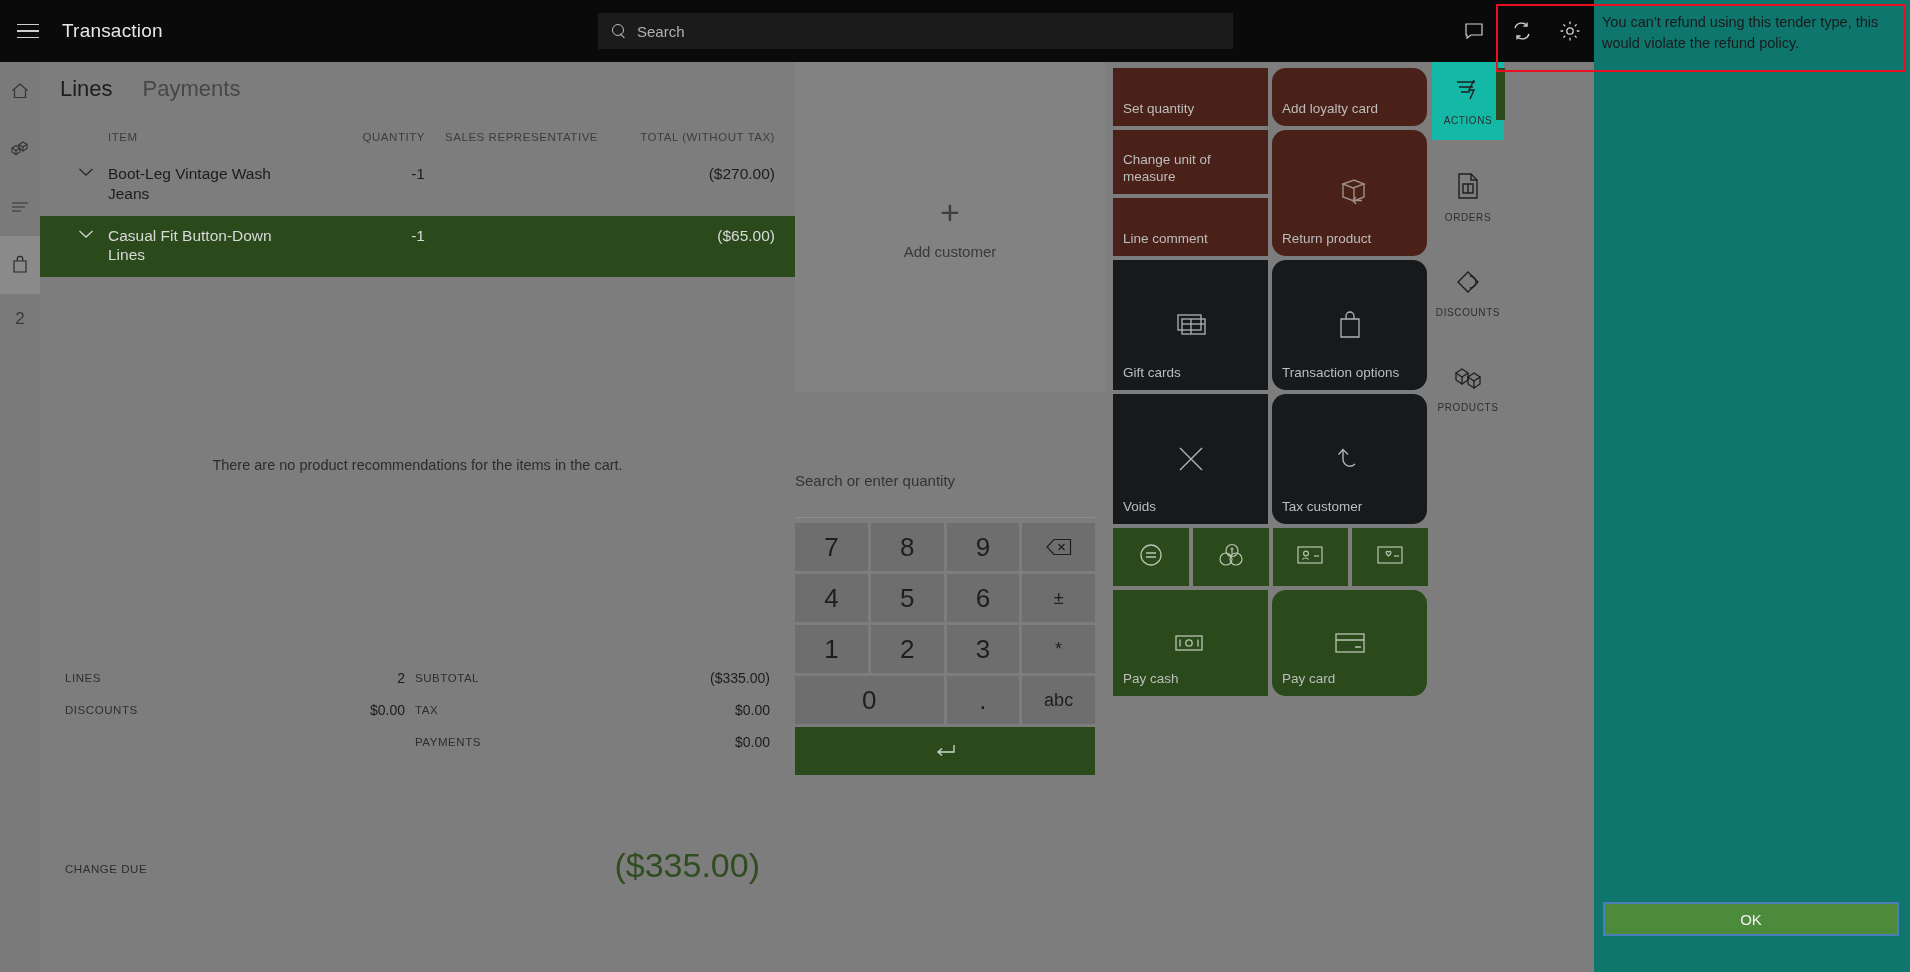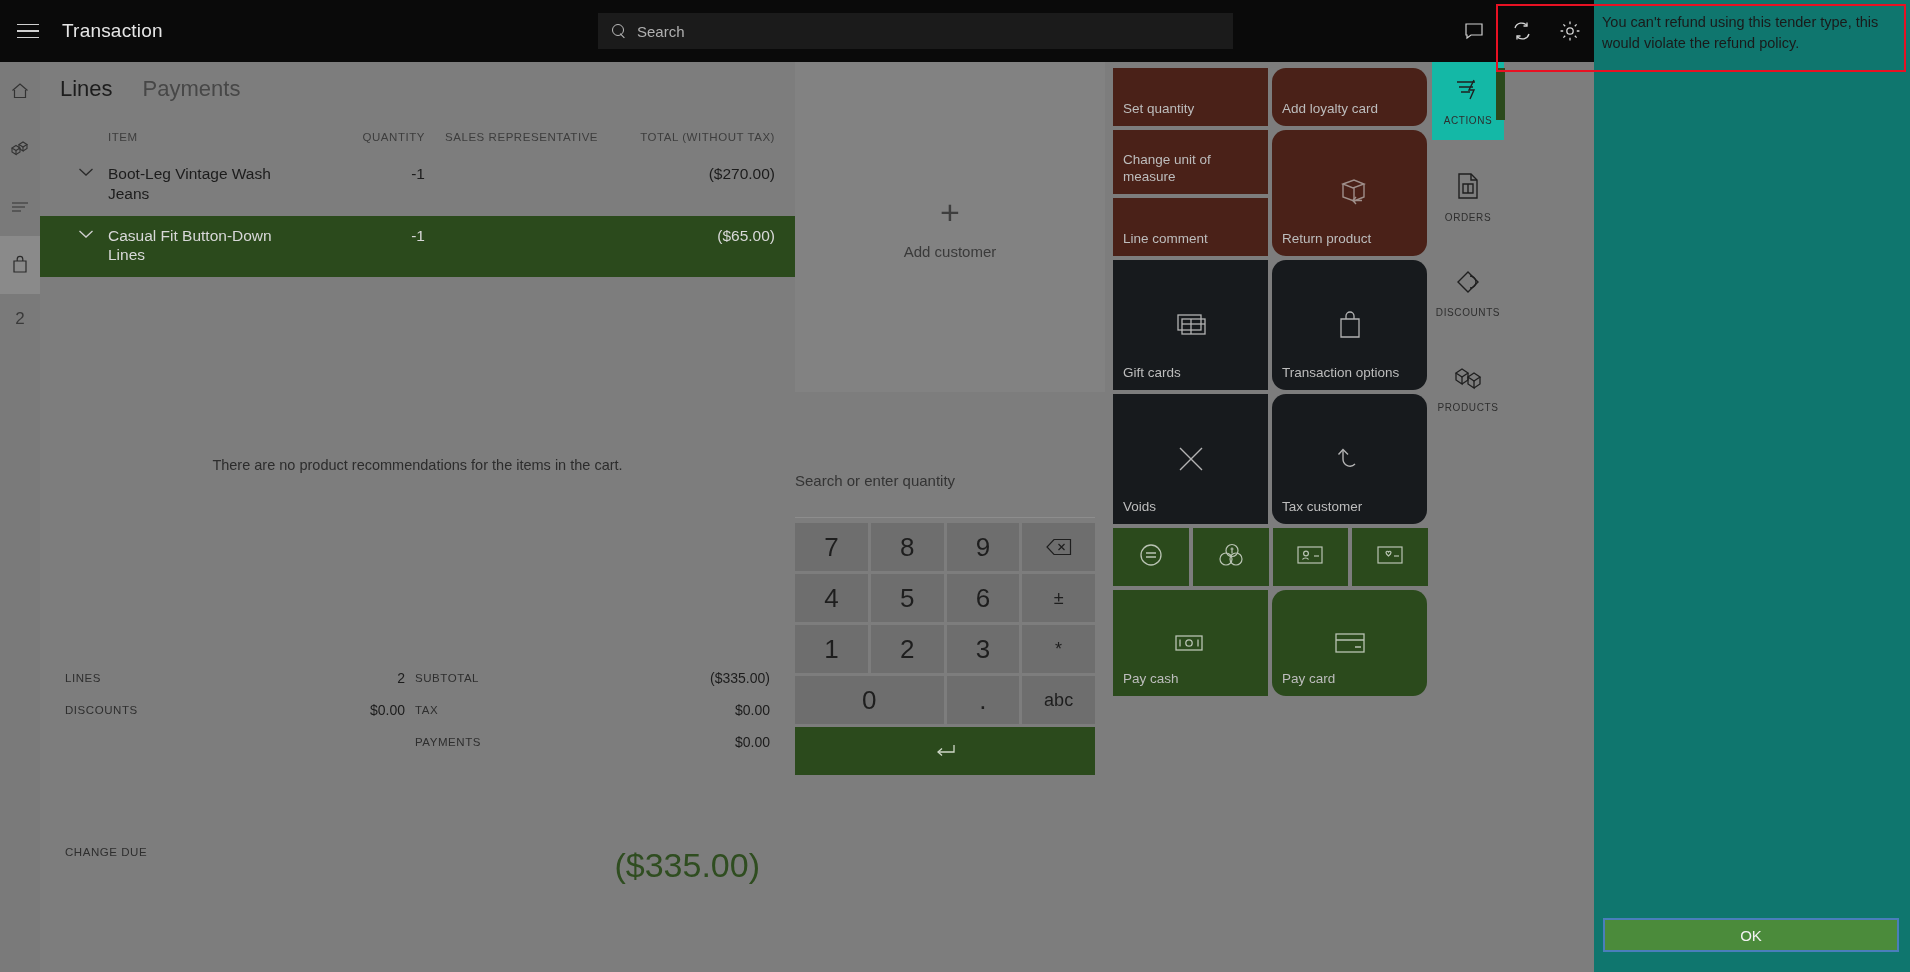--- a/index.html
+++ b/index.html
@@ -105,21 +105,21 @@
   
   .totals { position: absolute; left: 0; top: 600px; width: 755px; padding: 0 25px; }
   .tot-grid { display: flex; }
   .tot-col { }
   .tot-col.left { width: 340px; }
   .tot-col.right { flex: 1; padding-left: 10px; }
   .tot-line { display:flex; justify-content: space-between; align-items:center; height: 32px; }
   .tot-label { font-size: 11.5px; letter-spacing: .55px; color: #2e2e2e; }
   .tot-value { font-size: 14px; color: #1c1c1c; }
   .change-row {
-    display:flex; justify-content: space-between; align-items: flex-start;
+    display:flex; justify-content: space-between; align-items: flex-end;
     margin-top: 88px; padding-right: 10px;
   }
   .change-label { font-size: 11.5px; letter-spacing: .55px; color: #2e2e2e; padding-bottom: 10px; }
   .change-value { font-size: 34px; color: #2f4d20; }
 
   
   .centercol { position: absolute; left: 795px; top: 62px; width: 315px; height: 910px; }
   .cust-card {
     position: absolute; left: 0; top: 0; width: 310px; height: 330px;
     background: #828282; display:flex; flex-direction: column; align-items:center;
@@ -186,21 +186,21 @@
   
   .modal {
     position: absolute; left: 1594px; top: 0; width: 316px; height: 972px;
     background: #0f766e;
   }
   .modal-msg {
     position: absolute; left: 8px; top: 12px; width: 300px;
     font-size: 14.5px; color: #1a1a1a; line-height: 1.42;
   }
   .modal-ok {
-    position: absolute; left: 9px; bottom: 20px; width: 296px; height: 34px;
+    position: absolute; left: 9px; bottom: 36px; width: 296px; height: 34px;
     background: #4b8b3b; color: #f2f2f2; border: 2px solid #4a7ebb;
     font-size: 15px; display:flex; align-items:center; justify-content:center;
     cursor:pointer; font-family: "Liberation Sans", sans-serif;
   }
   
   .redbox {
     position: absolute; left: 1496px; top: 4px; width: 410px; height: 68px;
     border: 2px solid #e81123; pointer-events: none;
   }
 </style>

